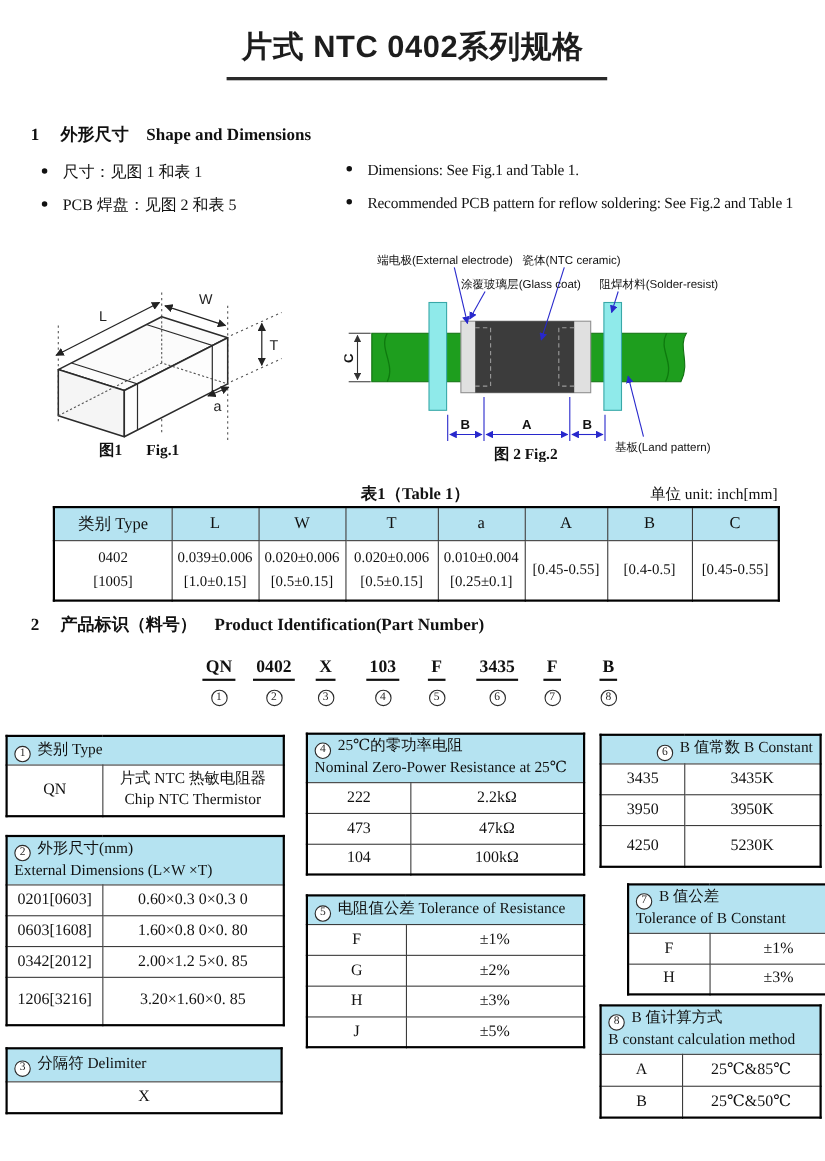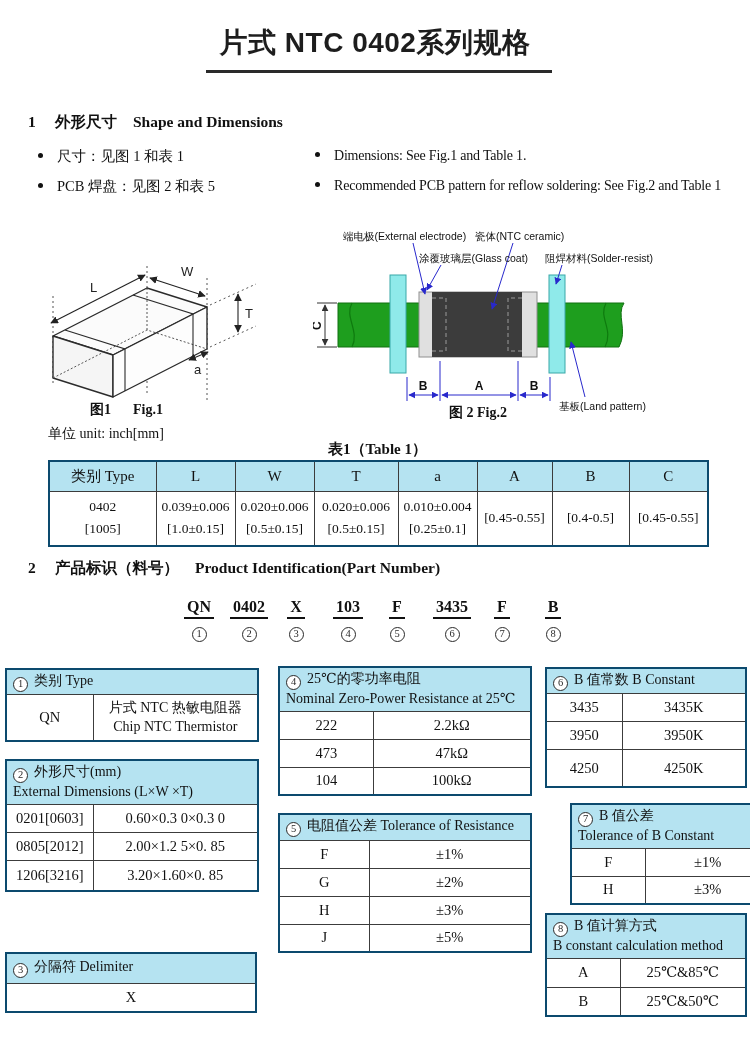--- a/index.html
+++ b/index.html
@@ -24,27 +24,27 @@
   
   .bullet { font-size:14.5px; white-space:nowrap; }
   .bullet .dot {
     display:inline-block; width:5px; height:5px; border-radius:50%;
     background:#111; margin-right:14px; vertical-align:3px;
   }
   .bullet.en { font-size:14px; letter-spacing:-0.2px; }
   
   .t1cap { top:440px; left:48px; width:659px; text-align:center;
            font-weight:bold; font-size:15px; }
-  .t1unit { top:425px; left:48px; width:659px; font-size:14px; }
+  .t1unit { top:441px; left:48px; width:659px; text-align:right; font-size:14px; }
   table { border-collapse:collapse; table-layout:fixed; }
   .big { left:48px; top:460px; width:659px; font-size:13.5px; }
   .big th, .big td { border:1px solid #3c3c3c; text-align:center; font-weight:normal; }
   .big th { background:#b5e3f1; height:30px; font-size:15px; }
   .big td { height:55px; line-height:1.65; }
-  .big, .spec { border:2px solid #0c4a6e; }
+  .big, .spec { border:2px solid #000000; }
   
   .part { top:598px; width:64px; text-align:center; }
   .part .code {
     display:inline-block; font-weight:bold; font-size:16px;
     border-bottom:2px solid #111; padding:0 3px 1px 3px; min-width:14px;
   }
   .circ {
     display:inline-flex; width:15px; height:15px; border:1px solid #2a2a2a;
     border-radius:50%; align-items:center; justify-content:center;
     font-size:10.5px; line-height:1; color:#2a2a2a; background:#fff;
@@ -279,25 +279,29 @@
       </colgroup>
     <tbody>
         <tr>
           <th colspan="2" style="height:41px;" class="two-line"><span class="circ">2</span><span>外形尺寸(mm)</span><span class="hd-en">External Dimensions (L×W ×T)</span></th>
         </tr>
     <tr>
           <td style="height:28px;">0201[0603]</td>
           <td>0.60×0.3 0×0.3 0</td>
         </tr>
     <tr>
-          <td style="height:28px;">0805[2012]</td>
+          <td style="height:28px;">0603[1608]</td>
+          <td>1.60×0.8 0×0. 80</td>
+        </tr>
+    <tr>
+          <td style="height:28px;">0342[2012]</td>
           <td>2.00×1.2 5×0. 85</td>
         </tr>
     <tr>
-          <td style="height:31px;margin-top:38px;">1206[3216]</td>
+          <td style="height:44px;margin-top:38px;">1206[3216]</td>
           <td>3.20×1.60×0. 85</td>
         </tr>
   </tbody>
     </table>
 
   <table class="abs spec" style="left:5px; top:952px; width:252px;">
     <tbody>
         <tr>
           <th style="height:30px;"><span class="circ">3</span><span>分隔符  Delimiter</span></th>
         </tr>
@@ -359,33 +363,33 @@
   </tbody>
     </table>
 
   <table class="abs spec" style="left:545px; top:667px; width:200px;">
     <colgroup>
         <col style="width:76px">
         <col style="width:124px">
       </colgroup>
     <tbody>
         <tr>
-          <th colspan="2" style="height:16px;"><span class="circ">6</span><span>B 值常数  B Constant</span></th>
+          <th colspan="2" style="height:16px;text-align:right;"><span class="circ">6</span><span>B 值常数  B Constant</span></th>
         </tr>
     <tr>
           <td style="height:28px;">3435</td>
           <td>3435K</td>
         </tr>
     <tr>
           <td style="height:28px;">3950</td>
           <td>3950K</td>
         </tr>
     <tr>
           <td style="height:38px;">4250</td>
-          <td>4250K</td>
+          <td>5230K</td>
         </tr>
   </tbody>
     </table>
 
   <table class="abs spec" style="left:545px; top:803px; width:200px;margin-left:25px;">
     <colgroup>
         <col style="width:74px">
         <col style="width:126px">
       </colgroup>
     <tbody>

